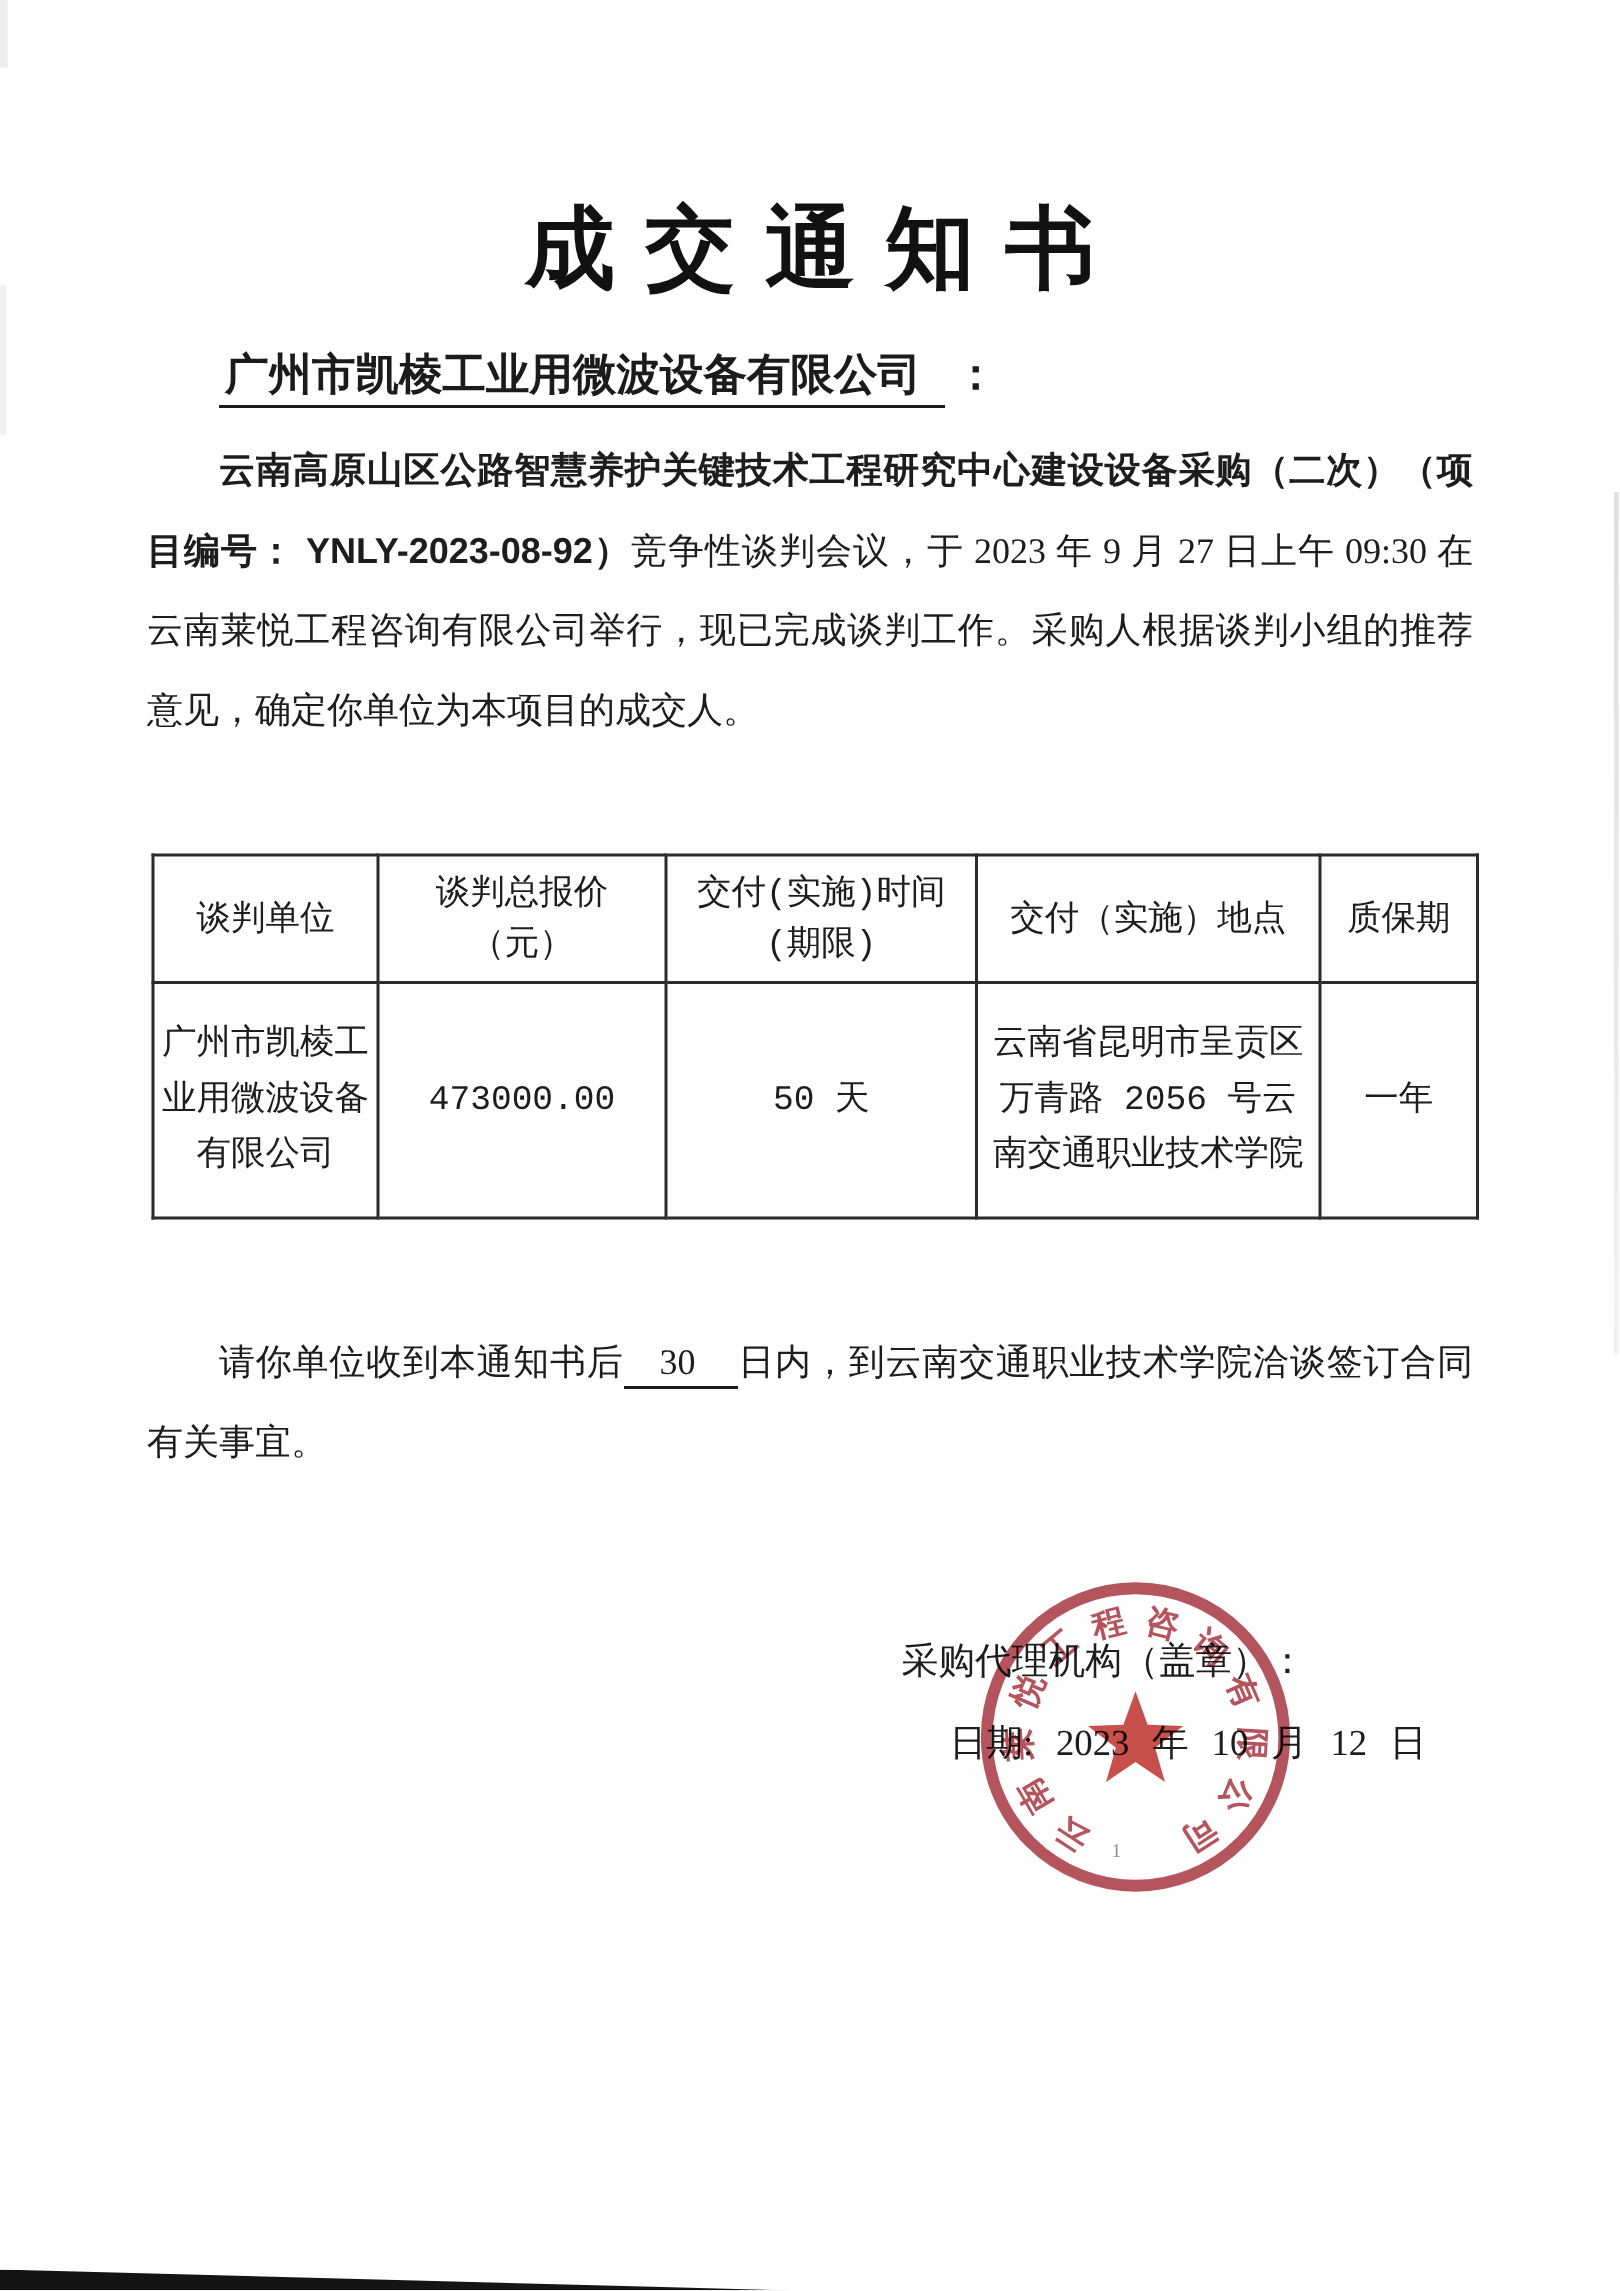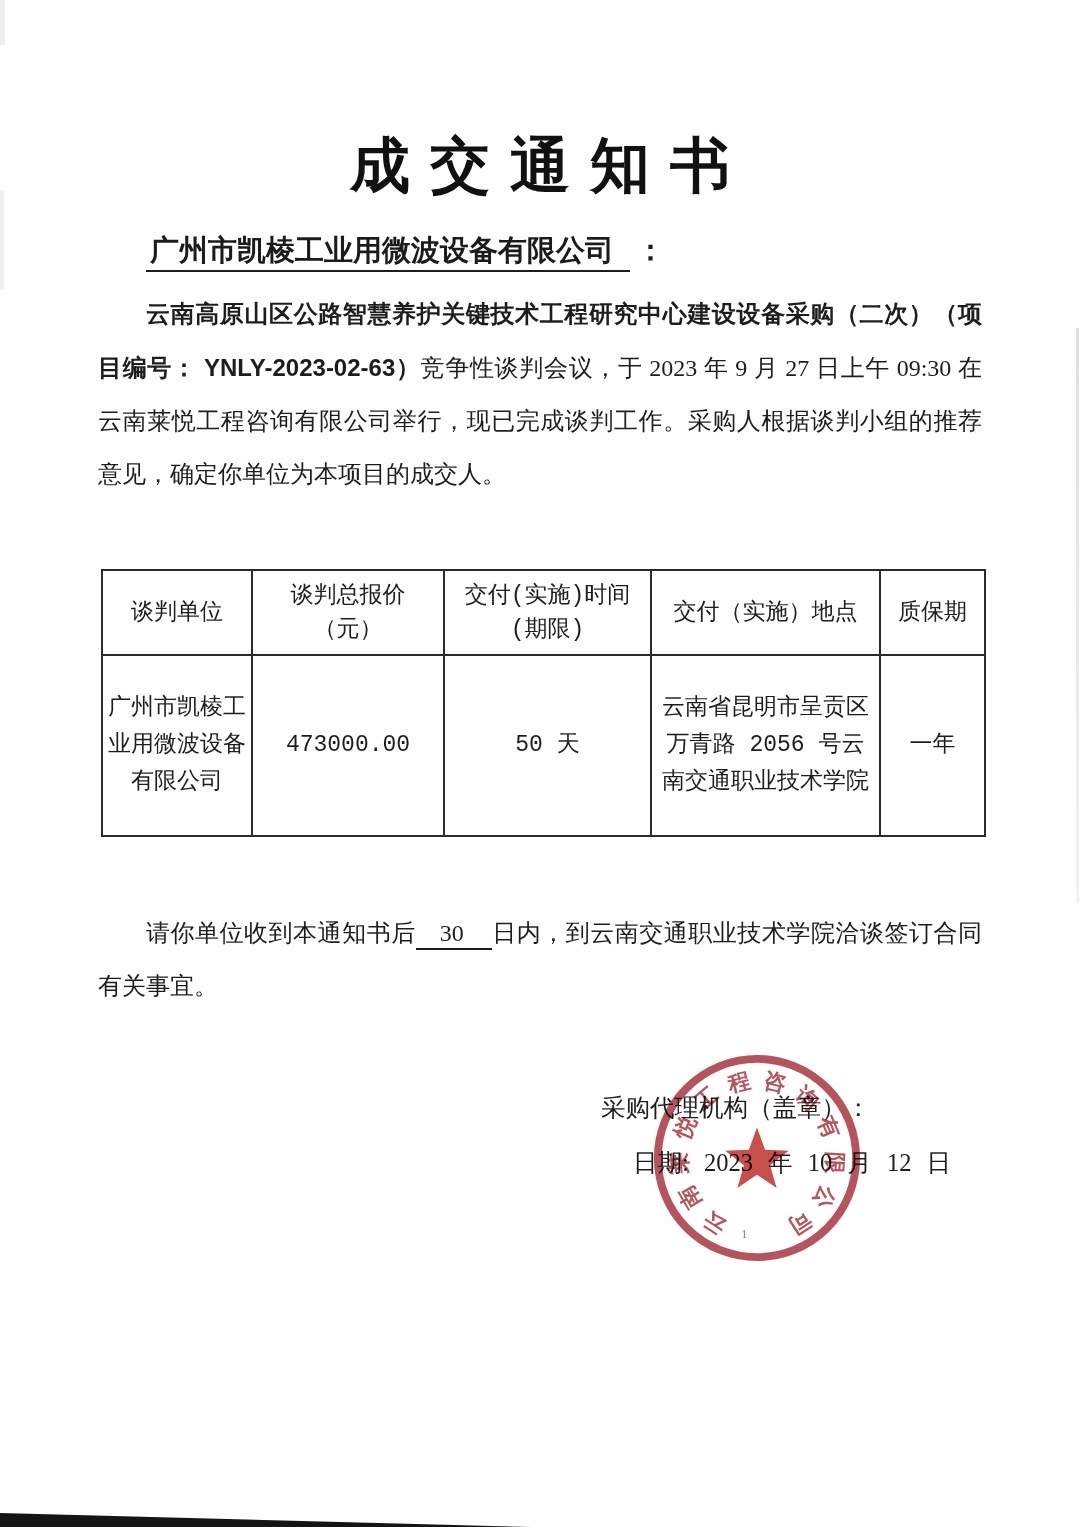--- a/index.html
+++ b/index.html
@@ -71,21 +71,21 @@
   .result-table th {
     font-weight:400;
     height:79px;
     line-height:34px;
     white-space:pre-line;
     padding:2px 10px;
   }
   .result-table td {
     height:147px;
     line-height:37px;
-    padding:16px 6px;
+    padding:4px 6px;
   }
   .result-table td.c0 { padding:0 4px; }
 
   .signature {
     position:absolute;
     left:601px; top:1080px;
     font-size:24.5px;
     line-height:55px;
     color:#1d1d1d;
     z-index:2;
@@ -130,21 +130,21 @@
 
 <div class="page">
 
   <div class="edge-left-a"></div>
   <div class="edge-left-b"></div>
 
   <h1 class="title">成交通知书</h1>
 
   <p class="addressee"><span class="addressee-name">广州市凯棱工业用微波设备有限公司</span><span class="addressee-colon">：</span></p>
 
-  <p class="para para1"><span class="hei">云南高原山区公路智慧养护关键技术工程研究中心建设设备采购（二次）（项目编号： YNLY-2023-02-63）</span><span>竞争性谈判会议，于 2023 年 9 月 27 日上午 09:30 在云南莱悦工程咨询有限公司举行，现已完成谈判工作。采购人根据谈判小组的推荐意见，确定你单位为本项目的成交人。</span></p>
+  <p class="para para1"><span class="hei">云南高原山区公路智慧养护关键技术工程研究中心建设设备采购（二次）（项目编号： YNLY-2023-08-92）</span><span>竞争性谈判会议，于 2023 年 9 月 27 日上午 09:30 在云南莱悦工程咨询有限公司举行，现已完成谈判工作。采购人根据谈判小组的推荐意见，确定你单位为本项目的成交人。</span></p>
 
   <table class="result-table">
     <colgroup>
       <col style="width:150px">
         <col style="width:192px">
         <col style="width:207px">
         <col style="width:229px">
         <col style="width:105px">
     </colgroup>
     <thead>

